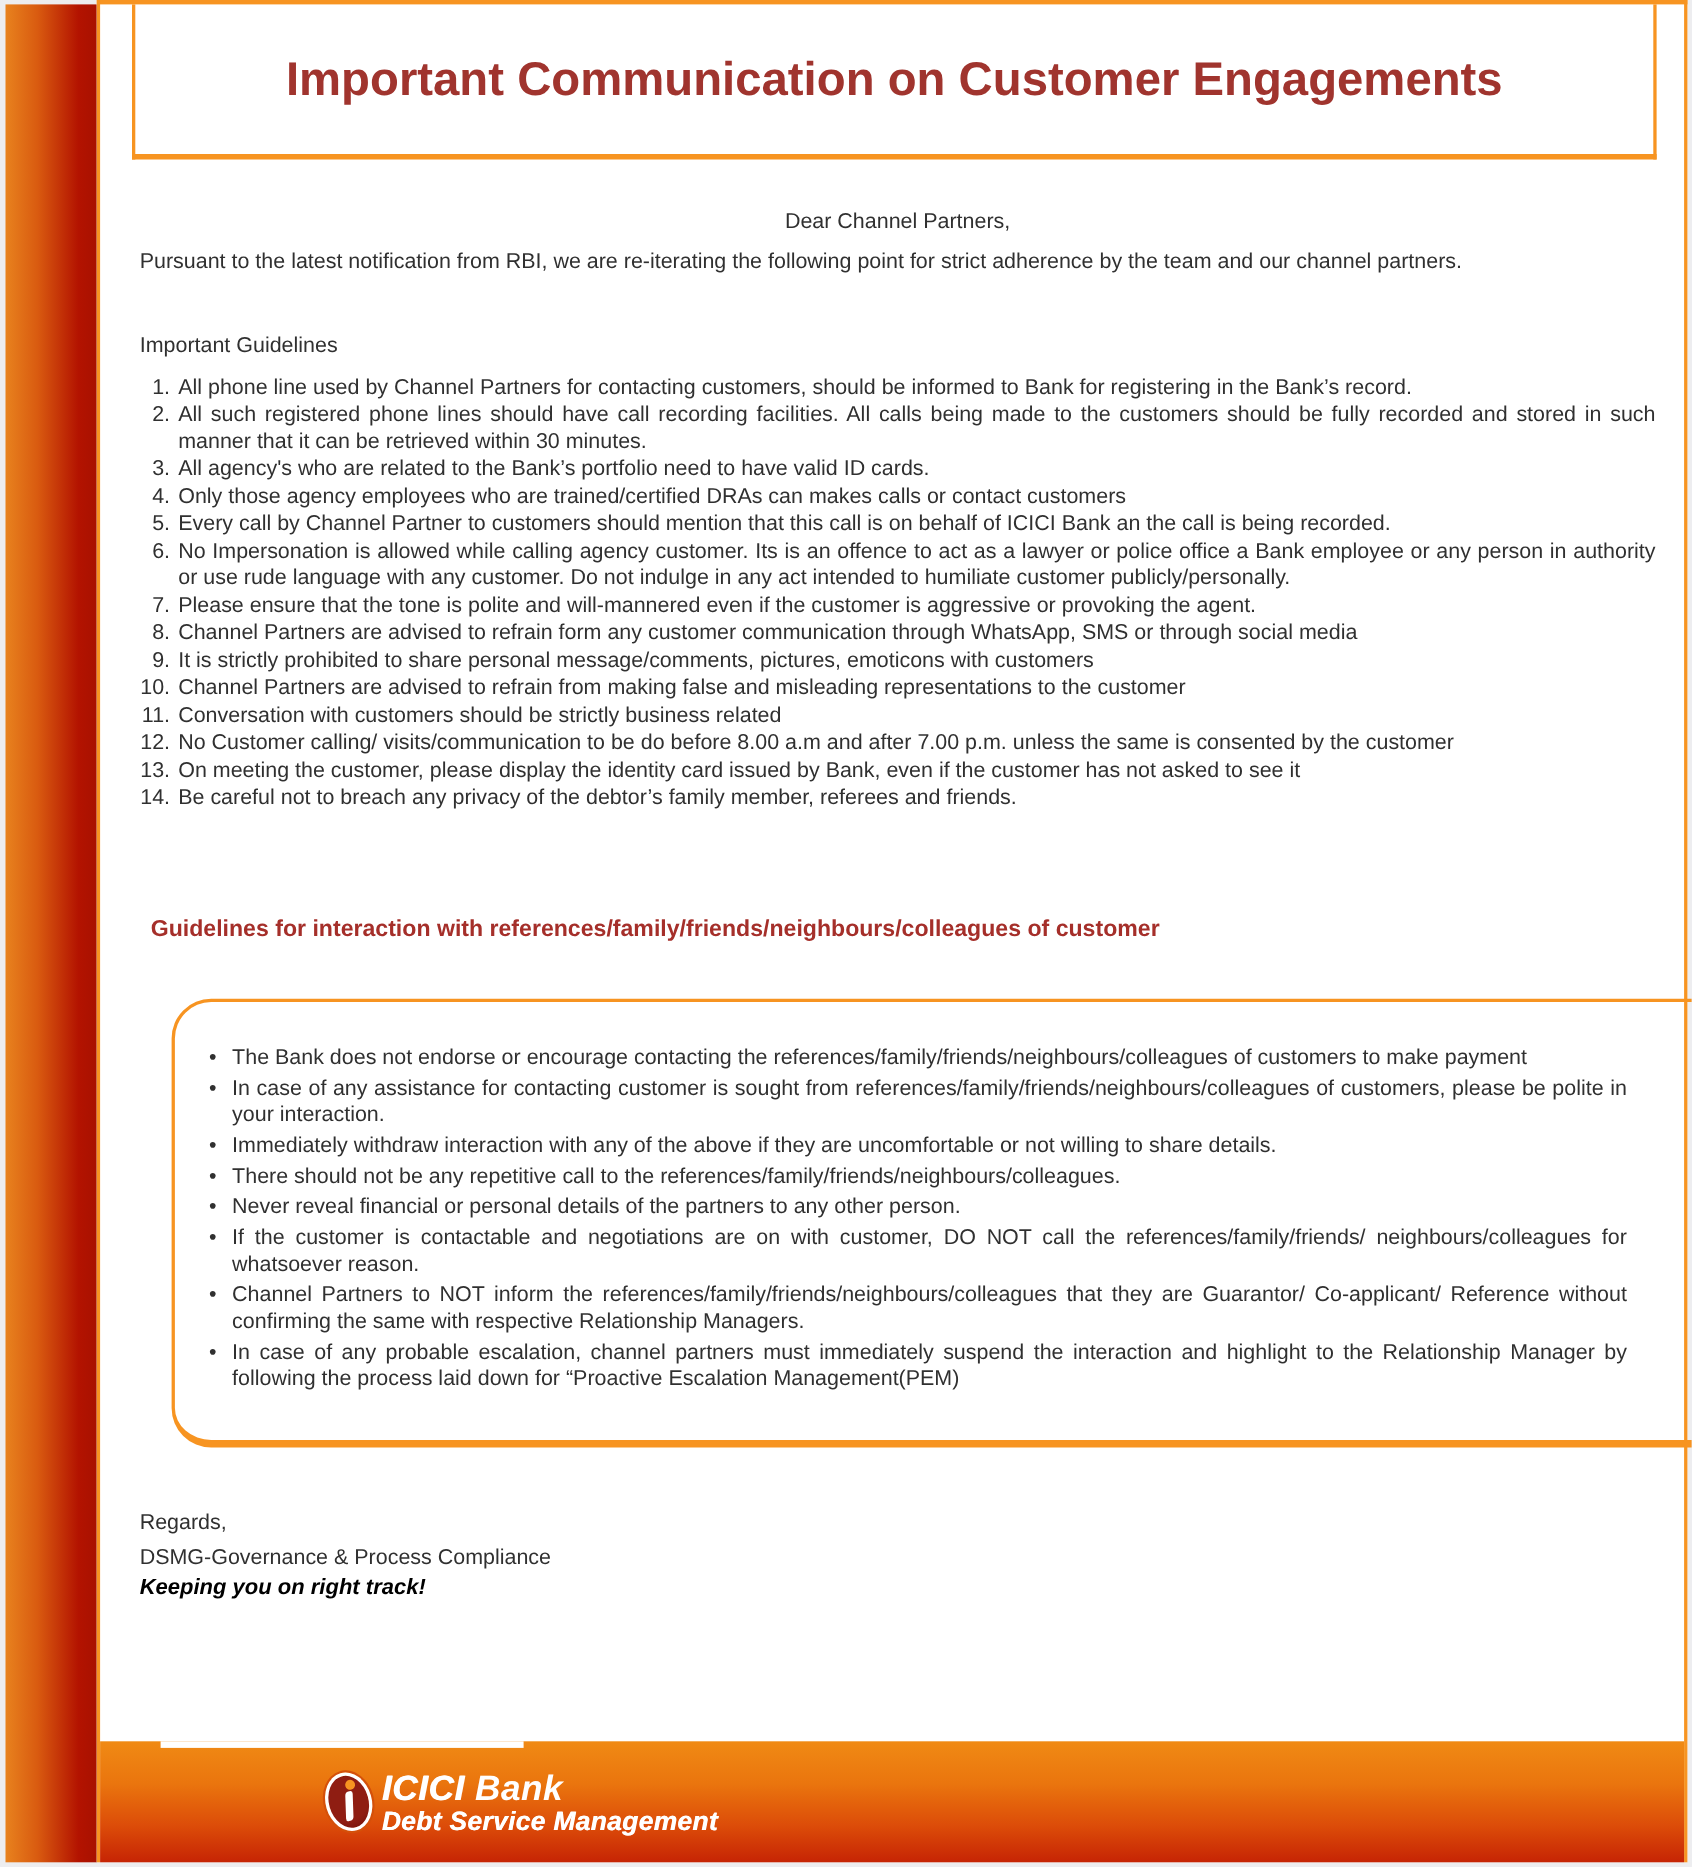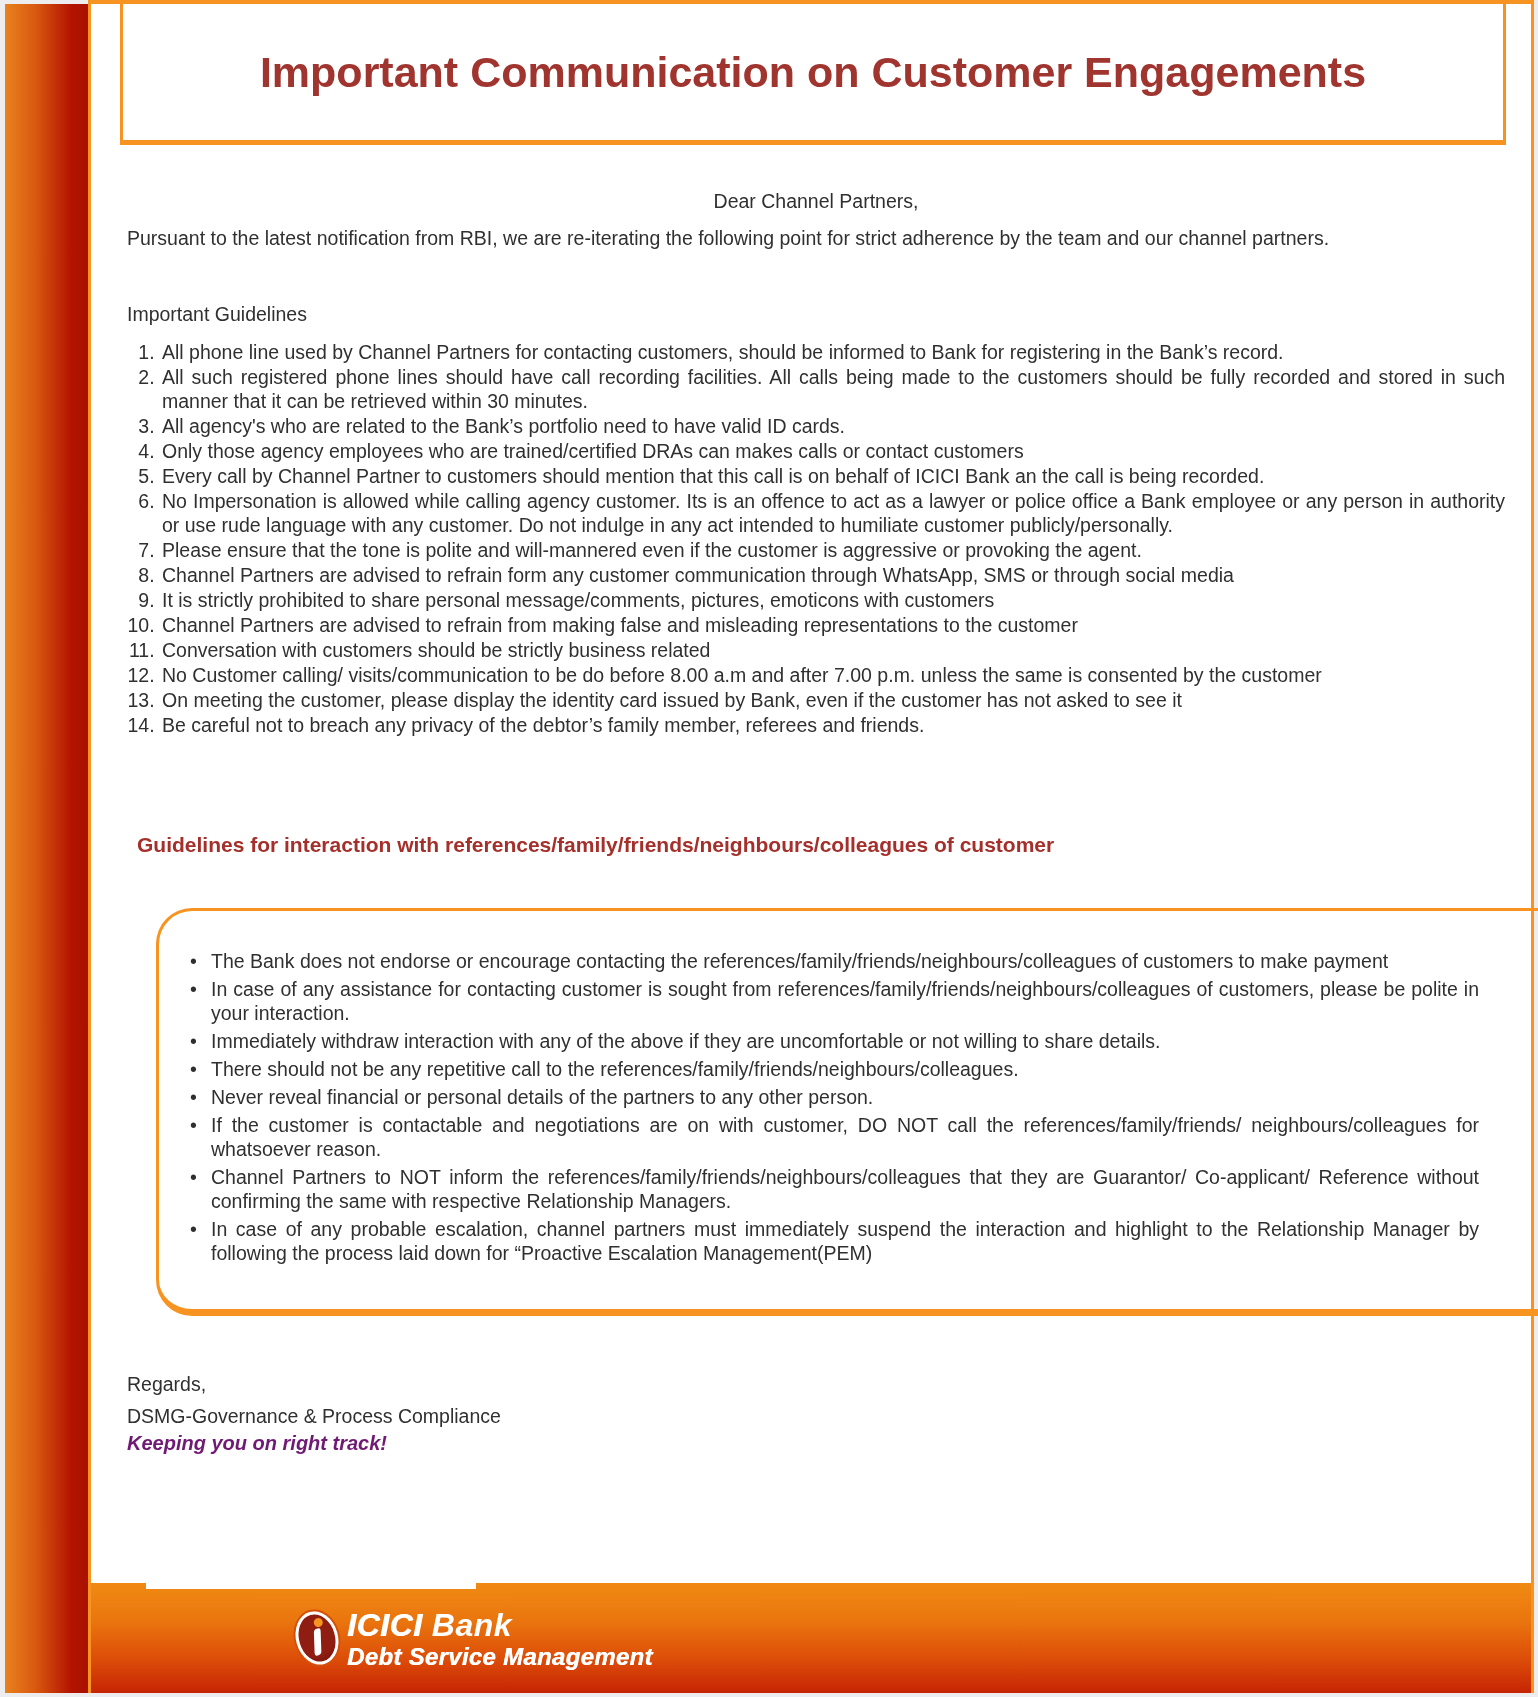--- a/index.html
+++ b/index.html
@@ -25,21 +25,21 @@
   .interaction-head{margin-top:96px;margin-left:10px;color:#A52F2A;font-weight:bold;font-size:21px;}
   
   .callout{margin-top:51px;margin-left:29px;width:1464px;box-sizing:border-box;
            border:3px solid #F79421;border-bottom-width:7px;border-radius:36px;
            padding:38px 48px 40px 24px;}
   ul.points{margin:0;padding:0;list-style:none;max-width:1296px;}
   ul.points li{position:relative;padding-left:28px;margin-bottom:4px;text-align:justify;}
   ul.points li::before{content:"\2022";position:absolute;left:7px;top:0;color:#303030;}
   .regards{margin-top:56px;}
   .signature{margin-top:8px;}
-  .tagline{margin-top:3px;color:#701a75;font-weight:bold;font-style:italic;font-size:20px;}
+  .tagline{margin-top:3px;color:#000000;font-weight:bold;font-style:italic;font-size:20px;}
   
   .footer{position:absolute;left:0;bottom:0;width:100%;height:110px;
           background:linear-gradient(180deg,#F08A14 0%,#EA750E 35%,#DC4C09 70%,#C62404 100%);}
   .footer-notch{position:absolute;left:55px;top:0;width:330px;height:6px;background:#ffffff;}
   .logo{position:absolute;left:205px;top:26px;display:flex;align-items:flex-start;}
   .logo-oval{position:relative;width:36px;height:48px;border-radius:50%;
              background:radial-gradient(circle at 45% 45%,#8F1D12 60%,#6E0F08 100%);
              border:3px solid #ffffff;box-shadow:0 0 0 2px #D4500A;transform:rotate(-16deg);margin-top:2px;}
   .logo-stem{position:absolute;left:14px;top:15px;width:7px;height:26px;background:#ffffff;
              border-radius:3px;transform:skewX(-14deg);}

